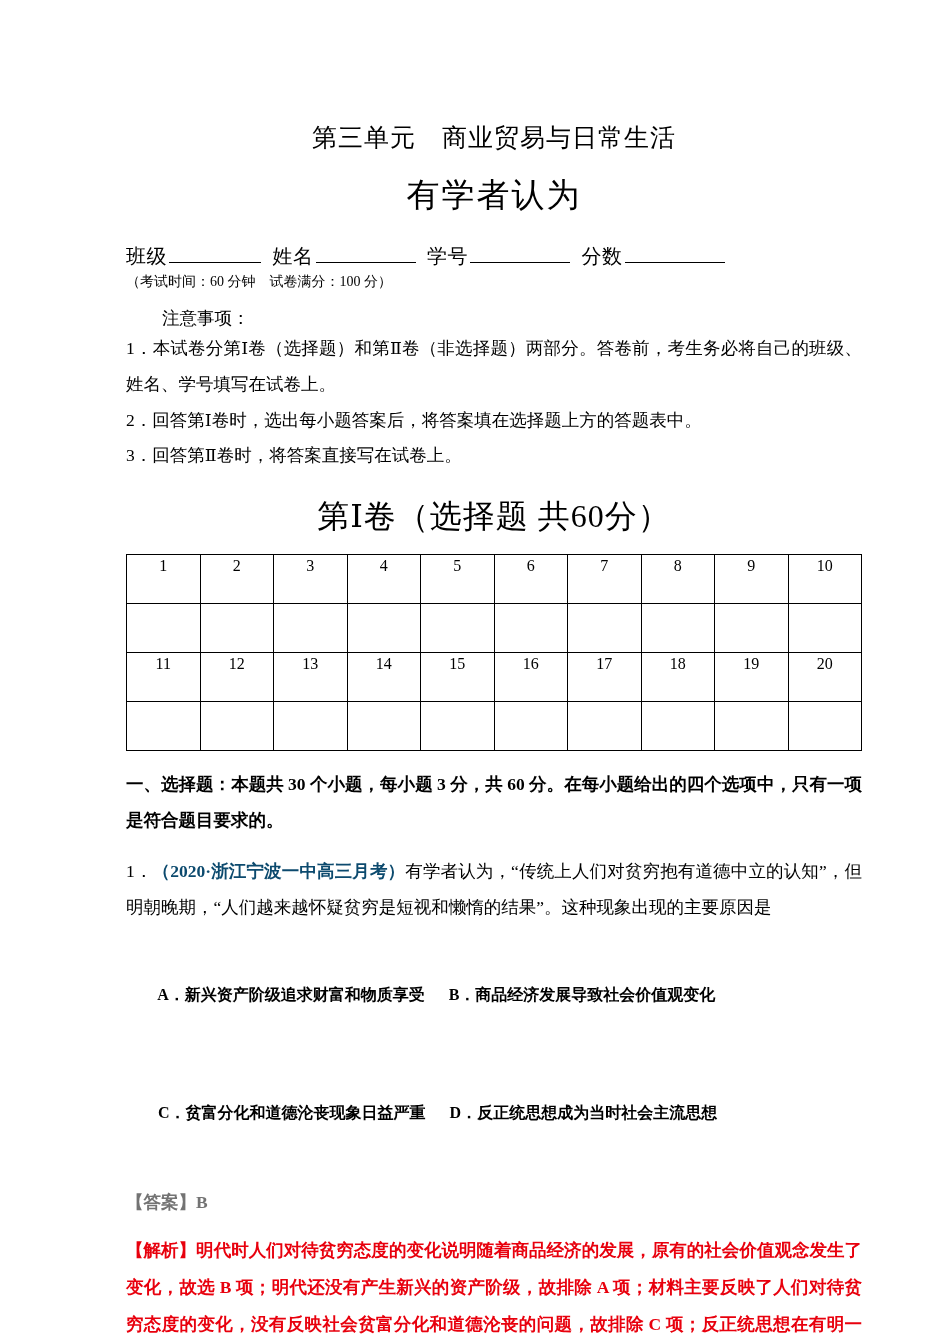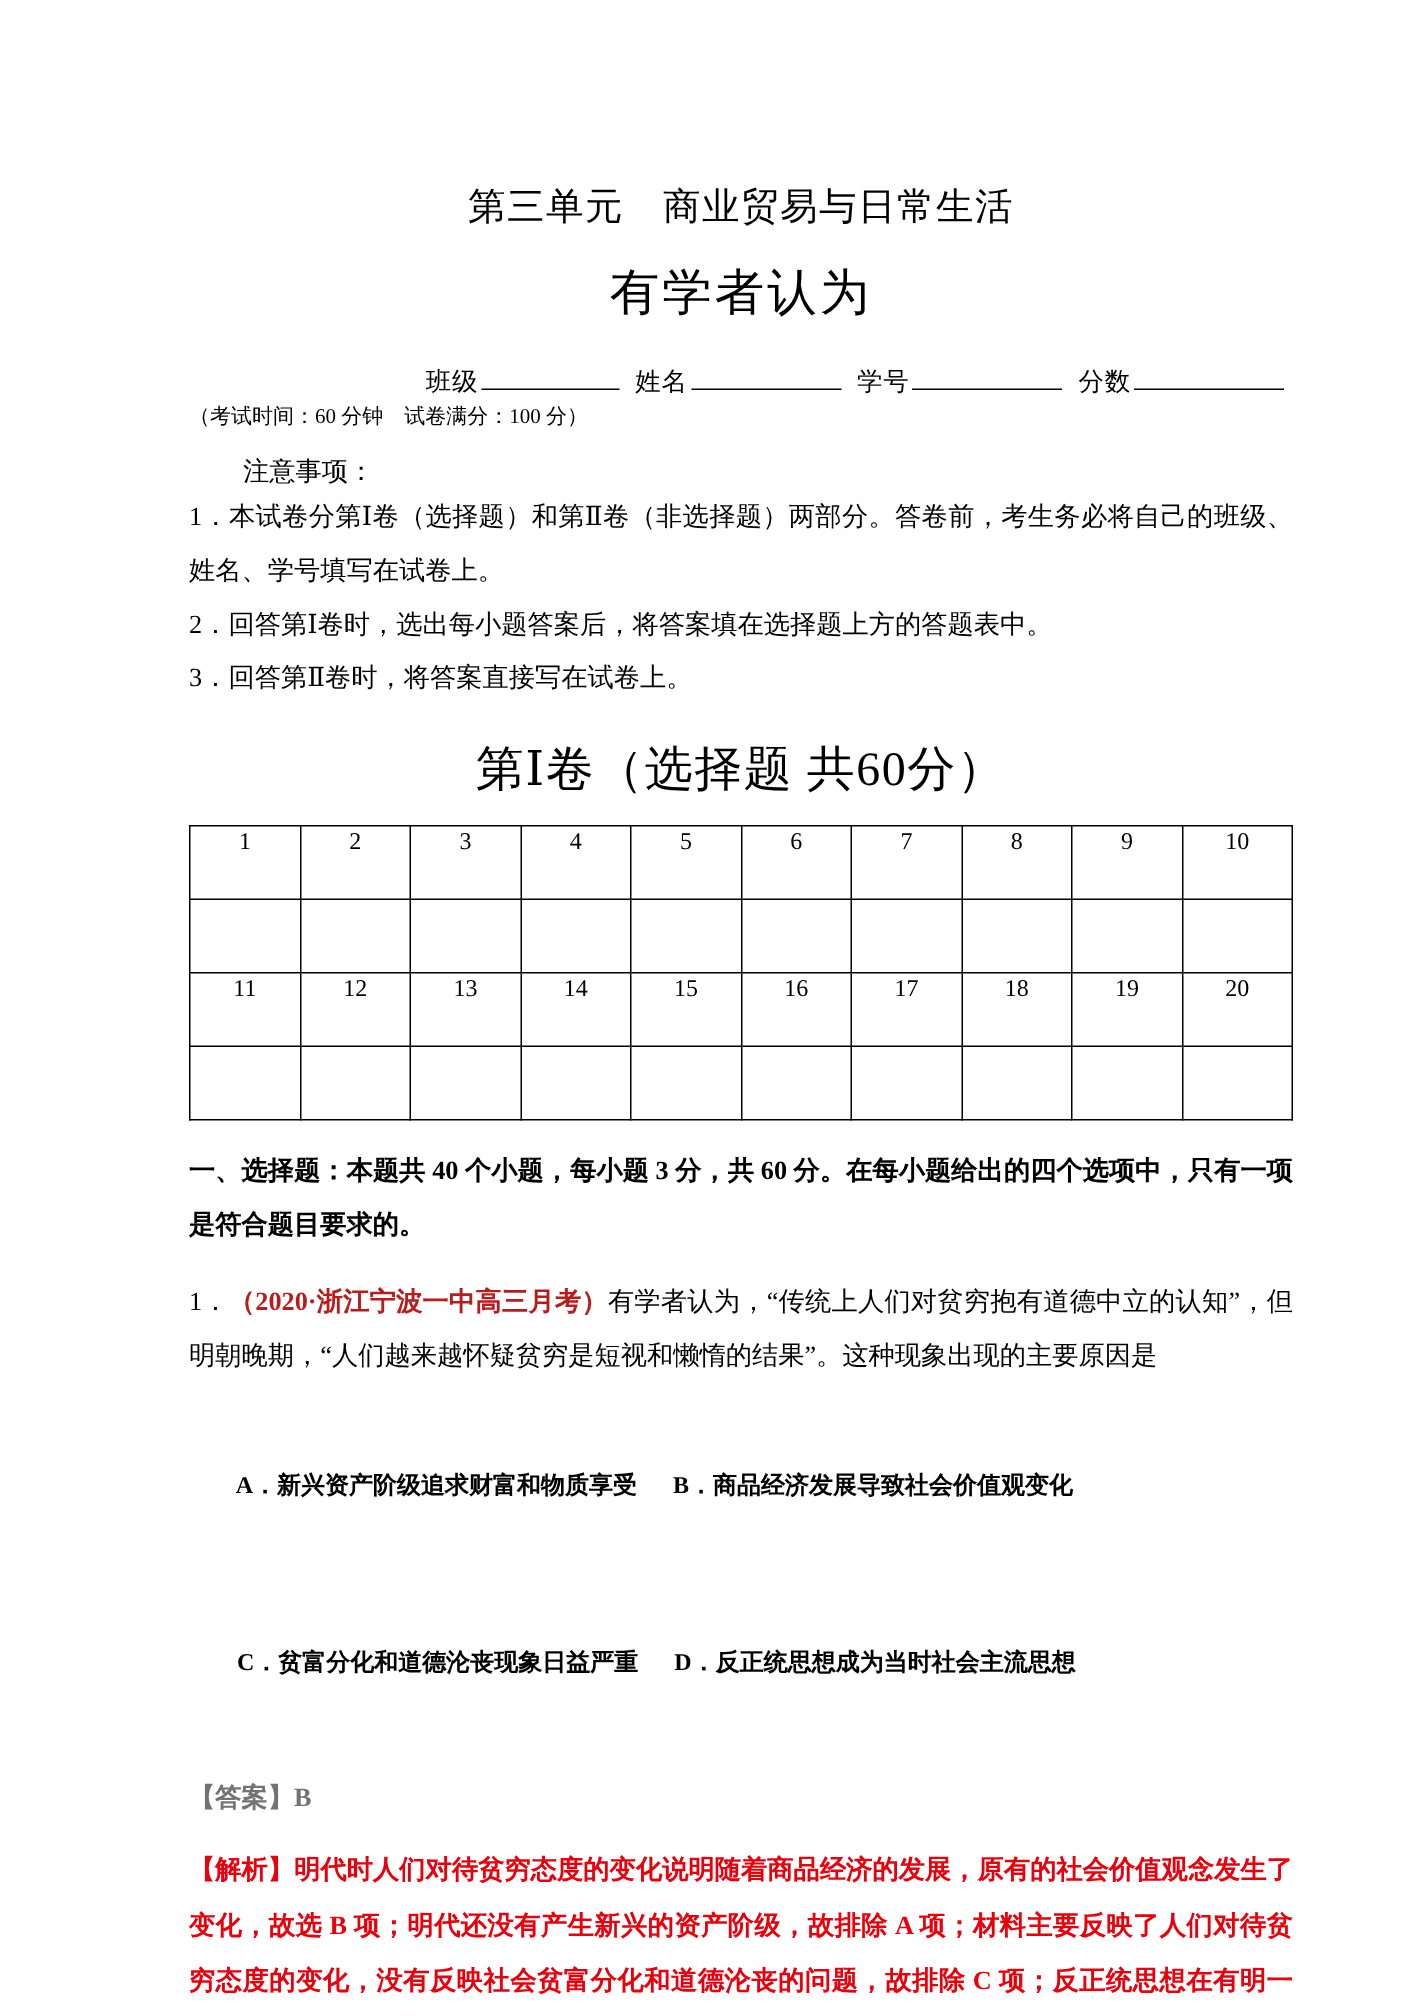--- a/index.html
+++ b/index.html
@@ -45,22 +45,22 @@
     font-size: 33px;
     text-align: center;
     letter-spacing: 2px;
     margin-top: 22px;
     line-height: 1.2;
   }
 
   
   .id-row {
     margin-top: 28px;
-    font-size: 17px;
-    text-align: right;
+    font-size: 20px;
+    text-align: left;
     white-space: nowrap;
     letter-spacing: 0.5px;
   }
   .id-field { display: inline; }
   .id-rule {
     display: inline-block;
     border-bottom: 1.3px solid #000;
     height: 15px;
     margin: 0 6px 0 2px;
   }
@@ -130,21 +130,21 @@
     font-weight: bold;
   }
   .question {
     margin-top: 14px;
     font-size: 17.5px;
     line-height: 2.08;
     text-align: justify;
     text-justify: inter-ideograph;
   }
   .q-source {
-    color: #b91c1c;
+    color: #0c4a6e;
     font-weight: bold;
   }
   .options {
     margin-top: 10px;
     font-size: 16px;
     line-height: 2.45;
     font-weight: bold;
   }
   .opt-line { white-space: pre; }
   .opt-gap { display: inline-block; width: 24px; }
@@ -240,21 +240,21 @@
           <td></td>
           <td></td>
           <td></td>
           <td></td>
           <td></td>
           <td></td>
         </tr>
       </tbody>
     </table>
 
-    <div class="q-section-intro">一、选择题：本题共 40 个小题，每小题 3 分，共 60 分。在每小题给出的四个选项中，只有一项是符合题目要求的。</div>
+    <div class="q-section-intro">一、选择题：本题共 30 个小题，每小题 3 分，共 60 分。在每小题给出的四个选项中，只有一项是符合题目要求的。</div>
 
     <div class="question">
       <span>1．</span><span class="q-source">（2020·浙江宁波一中高三月考）</span><span>有学者认为，“传统上人们对贫穷抱有道德中立的认知”，但明朝晚期，“人们越来越怀疑贫穷是短视和懒惰的结果”。这种现象出现的主要原因是</span>
     </div>
 
     <div class="options">
       <div class="opt-line">
         <span>A．</span><span>新兴资产阶级追求财富和物质享受</span><span class="opt-gap"></span><span>B．</span><span>商品经济发展导致社会价值观变化</span>
       </div>
       <div class="opt-line">

